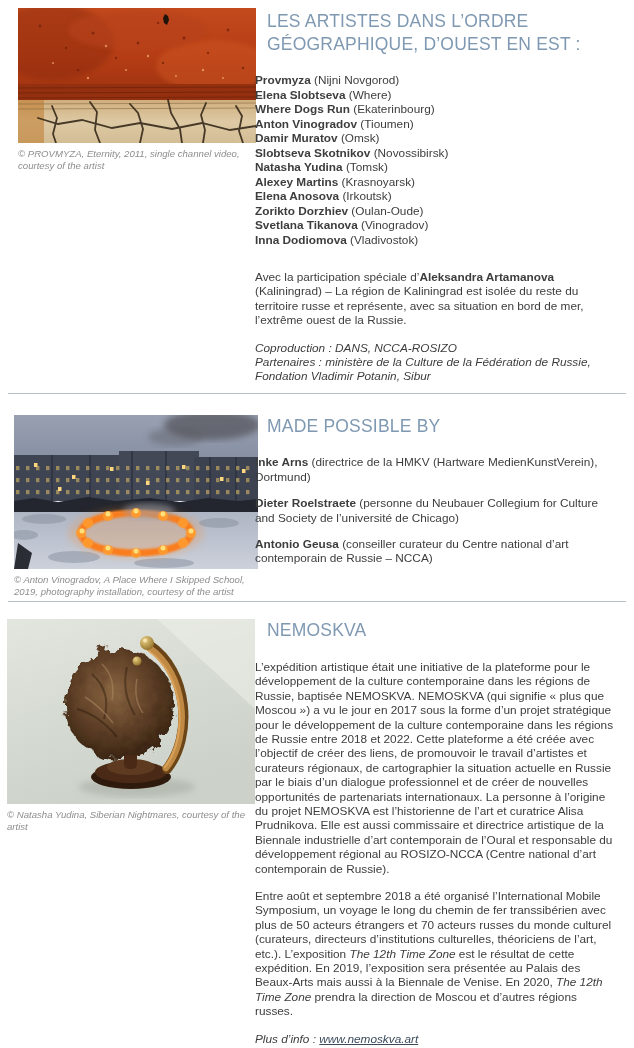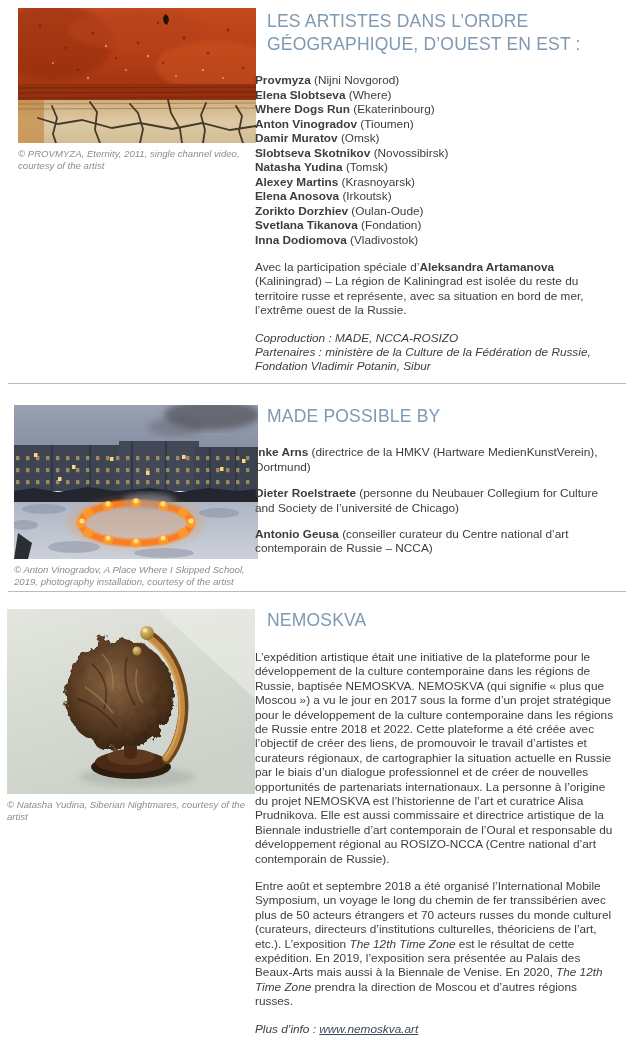--- a/index.html
+++ b/index.html
@@ -36,21 +36,21 @@
   .it { font-style: italic; }
   .para { margin: 0 0 13px 0; }
   .para:last-child { margin-bottom: 0; }
   .person { margin-bottom: 12px; }
   .divider {
     border: none; border-top: 1px solid #b6bcc0;
     margin: 0 8px;
   }
   .hr1 { margin-top: 9px; margin-bottom: 21px; }
   .hr2 { margin-top: 4px; margin-bottom: 17px; }
-  .artists-block { margin-bottom: 13px; }
+  .artists-block { margin-bottom: 23px; }
   .copro { margin-top: 13px; }
   a.link { color: #3a4a5a; text-decoration: underline; cursor: pointer; }
   .more-info { margin-top: 13px; font-style: italic; }
 </style>
 </head>
 <body>
 
 <div class="page">
 
   <div class="section sec1">
@@ -131,26 +131,26 @@
         <div class="artist-line"><span class="b">Provmyza</span><span> (Nijni Novgorod)</span></div>
         <div class="artist-line"><span class="b">Elena Slobtseva</span><span> (Where)</span></div>
         <div class="artist-line"><span class="b">Where Dogs Run</span><span> (Ekaterinbourg)</span></div>
         <div class="artist-line"><span class="b">Anton Vinogradov</span><span> (Tioumen)</span></div>
         <div class="artist-line"><span class="b">Damir Muratov</span><span> (Omsk)</span></div>
         <div class="artist-line"><span class="b">Slobtseva Skotnikov</span><span> (Novossibirsk)</span></div>
         <div class="artist-line"><span class="b">Natasha Yudina</span><span> (Tomsk)</span></div>
         <div class="artist-line"><span class="b">Alexey Martins</span><span> (Krasnoyarsk)</span></div>
         <div class="artist-line"><span class="b">Elena Anosova</span><span> (Irkoutsk)</span></div>
         <div class="artist-line"><span class="b">Zorikto Dorzhiev</span><span> (Oulan-Oude)</span></div>
-        <div class="artist-line"><span class="b">Svetlana Tikanova</span><span> (Fondation)</span></div>
+        <div class="artist-line"><span class="b">Svetlana Tikanova</span><span> (Vinogradov)</span></div>
         <div class="artist-line"><span class="b">Inna Dodiomova</span><span> (Vladivostok)</span></div>
       </div>
       <p class="body-text para"><span>Avec la participation spéciale d’</span><span class="b">Aleksandra Artamanova</span><span> (Kaliningrad) – La région de Kaliningrad est isolée du reste du territoire russe et représente, avec sa situation en bord de mer, l’extrême ouest de la Russie.</span></p>
       <div class="body-text it copro">
-        <div>Coproduction : MADE, NCCA-ROSIZO</div>
+        <div>Coproduction : DANS, NCCA-ROSIZO</div>
         <div>Partenaires : ministère de la Culture de la Fédération de Russie, Fondation Vladimir Potanin, Sibur</div>
       </div>
     </div>
   </div>
 
   <hr class="divider hr1">
 
   <div class="section sec2">
     <div class="left-col">
 

